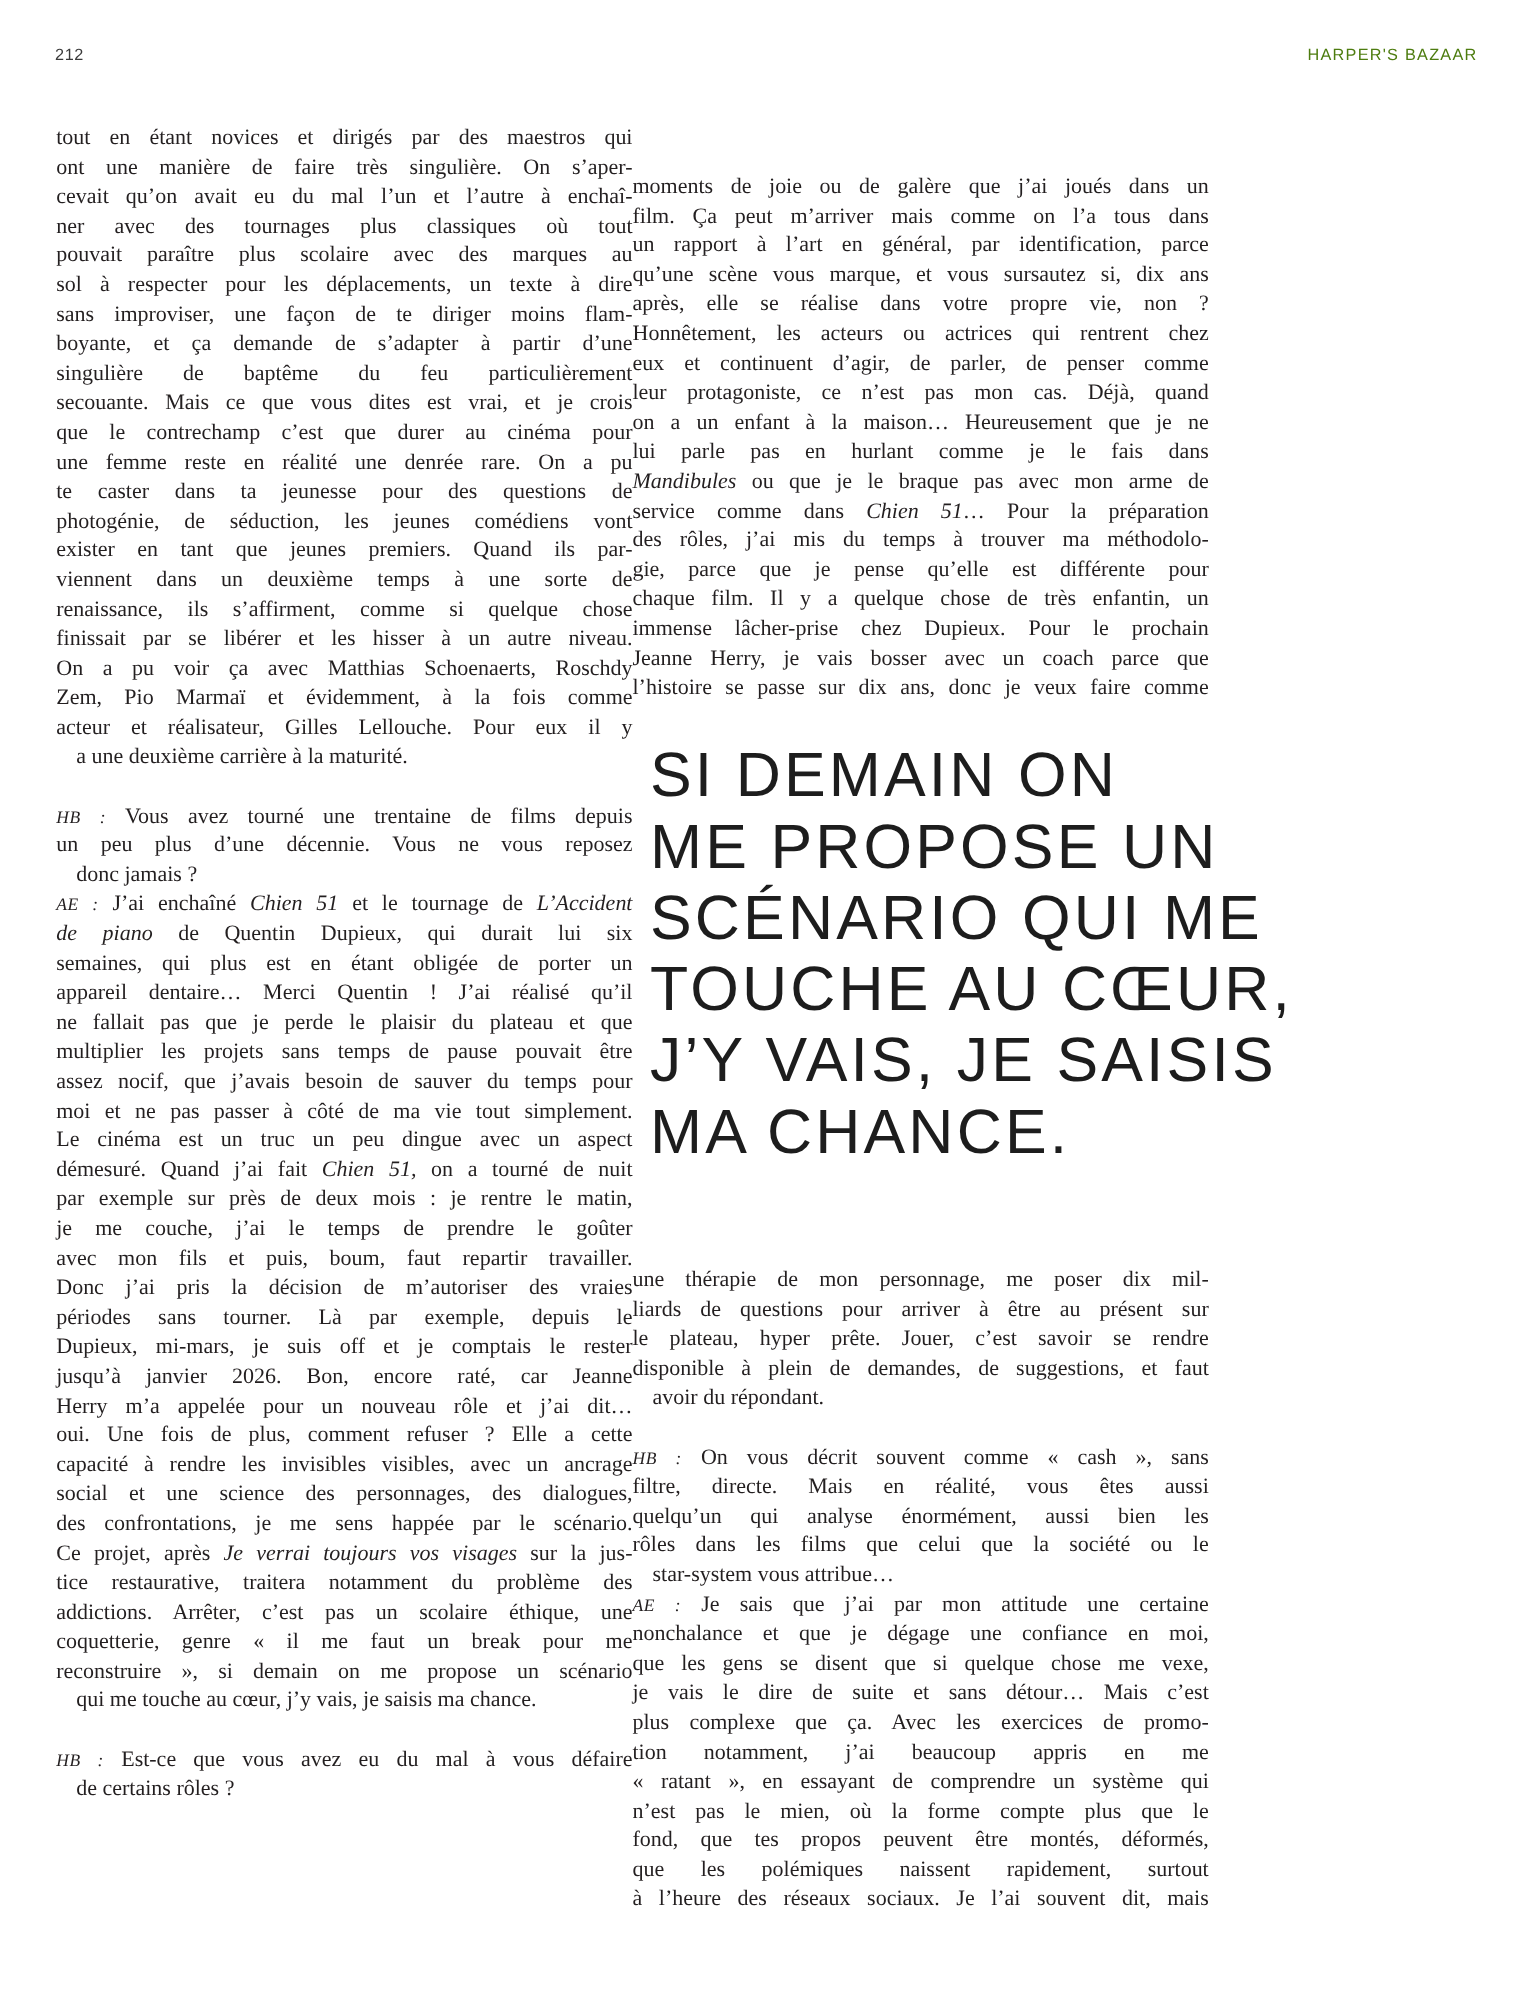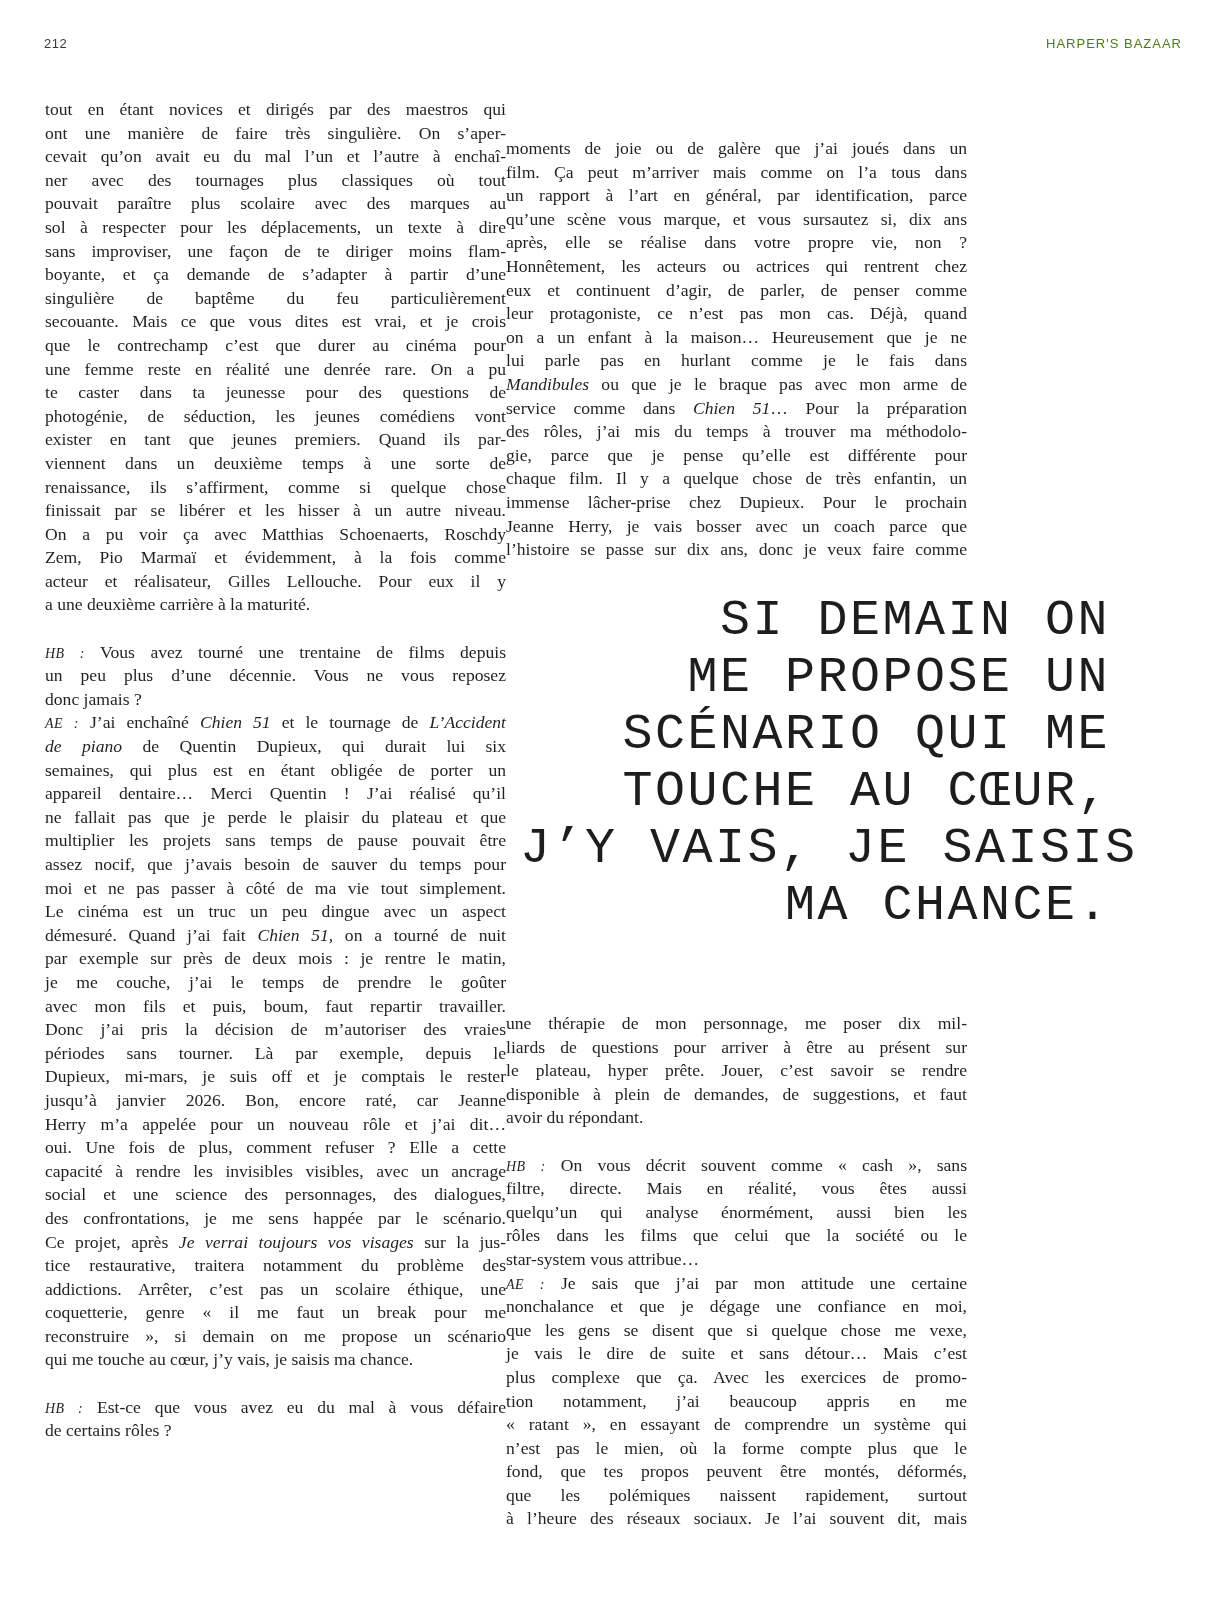--- a/index.html
+++ b/index.html
@@ -5,29 +5,29 @@
   html, body { margin: 0; padding: 0; background: #ffffff; }
   body { width: 1226px; height: 1600px; position: relative; overflow: hidden; color: #231f20;
          font-family: "Liberation Serif", "DejaVu Serif", serif; }
   .header-left { position: absolute; left: 44px; top: 36px; font-family: "Liberation Sans", "DejaVu Sans", sans-serif;
                  font-size: 13px; letter-spacing: 0.5px; color: #3a3a3a; text-align: center; }
   .header-right { position: absolute; right: 44px; top: 36px; font-family: "Liberation Sans", "DejaVu Sans", sans-serif;
                   font-size: 13px; letter-spacing: 1px; color: #4d7c0f; }
   .col { position: absolute; width: 461px; font-size: 17.6px; }
   .col .line { display: block; height: 23.6px; line-height: 23.6px; white-space: nowrap;
                text-align: justify; text-align-last: justify; }
-  .col .line.last { text-align-last: left; }
+  .col .line.last { text-align-last: left; margin-left: 16px; }
   .col .gap { display: block; height: 23.6px; }
   .col1 { left: 45px; top: 98px; }
   .col2a { left: 506px; top: 98px; margin-top: 39px; }
   .col2b { left: 506px; top: 1012px; }
   .lbl { font-style: italic; font-variant: small-caps; font-size: 14px; letter-spacing: 0.5px; }
   i { font-style: italic; }
-  .pullquote { position: absolute; left: 520px; top: 592px; width: 590px; text-align: right;
-               font-family: Liberation Mono, monospace; font-size: 50px; line-height: 57px;
+  .pullquote { position: absolute; left: 520px; top: 592px; width: 590px; text-align: left;
+               font-family: Liberation Sans, sans-serif; font-size: 50px; line-height: 57px;
                letter-spacing: 2.5px; color: #1d1d1d; font-weight: normal; }
   .pullquote .pq-line { display: block; white-space: nowrap; }
 </style>
 </head>
 <body>
 
 <div class="header-left">212</div>
 <div class="header-right">HARPER'S BAZAAR</div>
 
 <div class="col col1">

